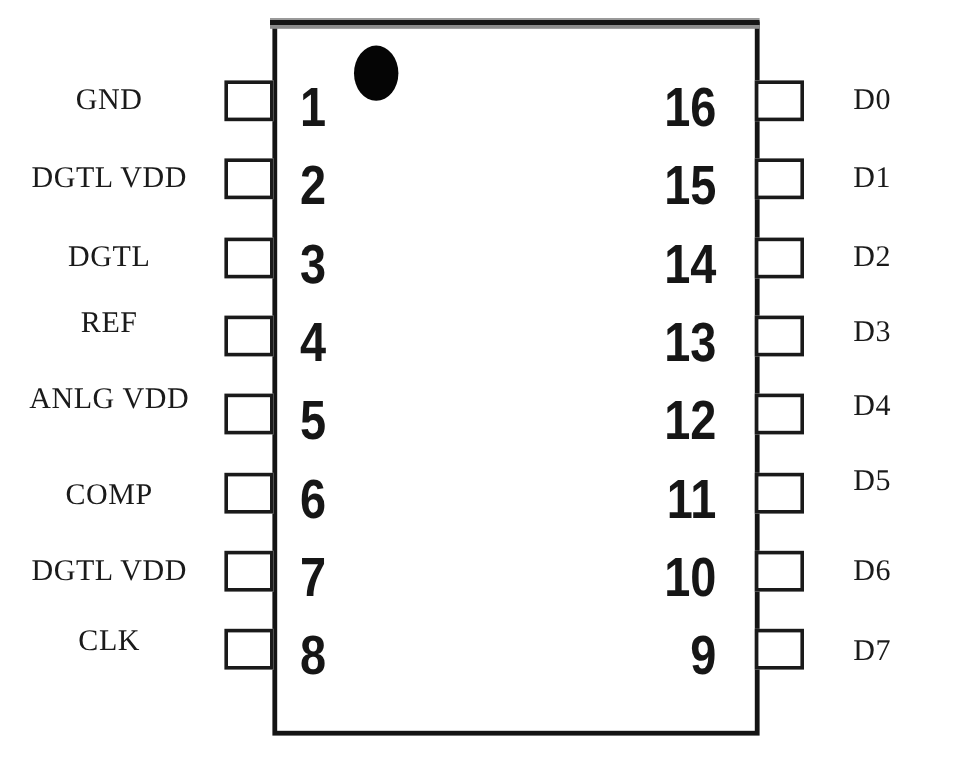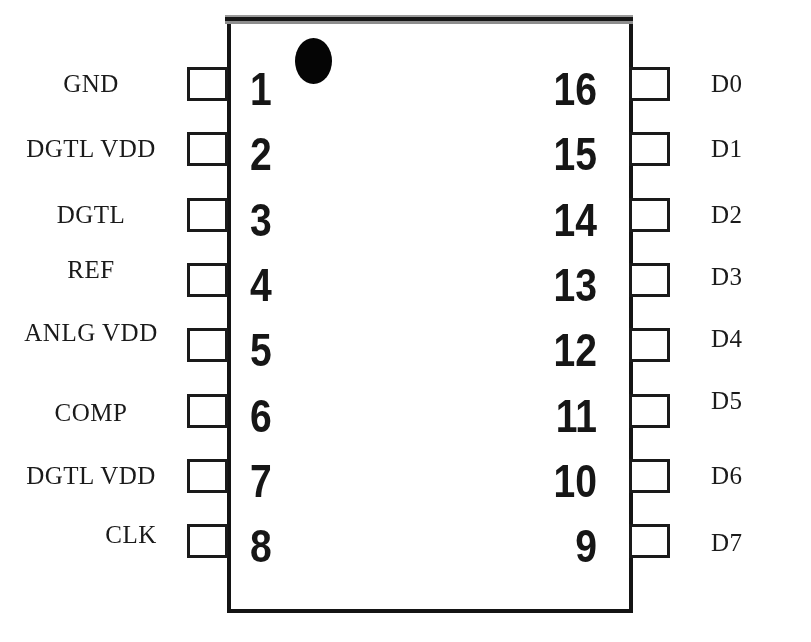--- a/index.html
+++ b/index.html
@@ -120,21 +120,21 @@
       <div class="pin-number left" style="top: 262.9px;">4</div>
       <div class="pin-label left" style="top: 316px;">ANLG VDD</div>
       <div class="pin-pad" style="left: 187px; top: 328.2px;"></div>
       <div class="pin-number left" style="top: 328.2px;">5</div>
       <div class="pin-label left" style="top: 395.5px;">COMP</div>
       <div class="pin-pad" style="left: 187px; top: 393.5px;"></div>
       <div class="pin-number left" style="top: 393.5px;">6</div>
       <div class="pin-label left" style="top: 458.8px;">DGTL VDD</div>
       <div class="pin-pad" style="left: 187px; top: 458.8px;"></div>
       <div class="pin-number left" style="top: 458.8px;">7</div>
-      <div class="pin-label left" style="top: 518.1px; padding-left: 40px;">CLK</div>
+      <div class="pin-label left" style="top: 518.1px;">CLK</div>
       <div class="pin-pad" style="left: 187px; top: 524.1px;"></div>
       <div class="pin-number left" style="top: 524.1px;">8</div>
       <div class="pin-number right" style="top: 67px;">16</div>
       <div class="pin-pad" style="left: 629px; top: 67px;"></div>
       <div class="pin-label right" style="top: 67px;">D0</div>
       <div class="pin-number right" style="top: 132.3px;">15</div>
       <div class="pin-pad" style="left: 629px; top: 132.3px;"></div>
       <div class="pin-label right" style="top: 132.3px;">D1</div>
       <div class="pin-number right" style="top: 197.6px;">14</div>
       <div class="pin-pad" style="left: 629px; top: 197.6px;"></div>

